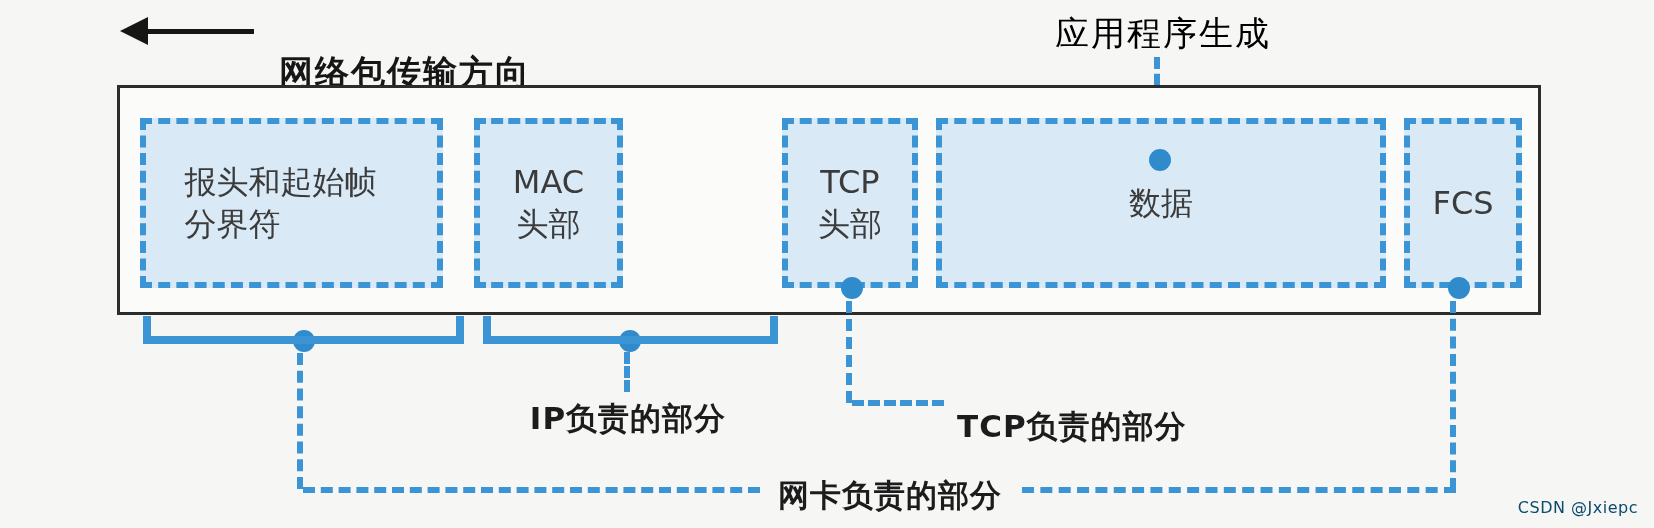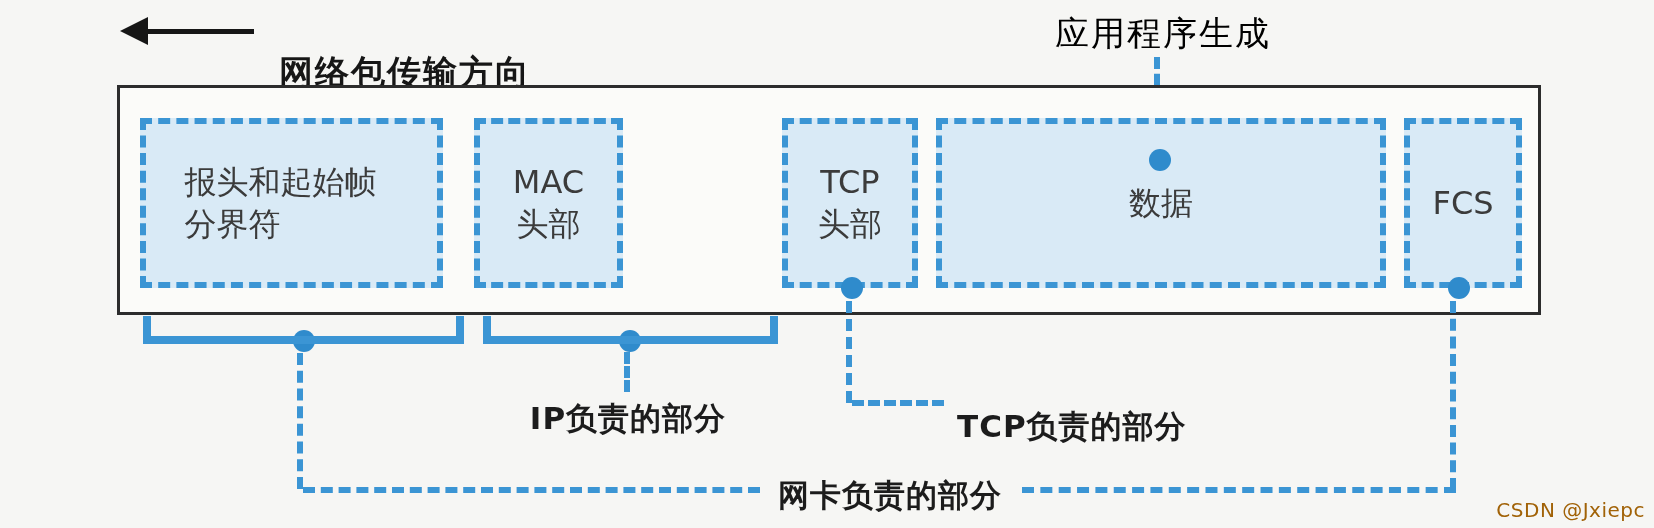--- a/index.html
+++ b/index.html
@@ -99,22 +99,22 @@
   .resp-label{
     position:absolute;
     font-size:31px;font-weight:bold;color:#1c1c1c;
     white-space:nowrap;letter-spacing:1px;text-align:center;
   }
   .ip-label{left:628px;top:398px;transform:translateX(-50%);}
   .tcp-label{left:957px;top:406px;}
   .nic-label{left:778px;top:475px;}
   
   .watermark{
-    position:absolute;right:9px;top:498px;
-    font-size:20px;color:#a16207;letter-spacing:0.5px;
+    position:absolute;right:16px;top:498px;
+    font-size:16px;color:#0c4a6e;letter-spacing:0.5px;
   }
 </style>
 </head>
 <body>
 
 <div class="canvas">
 
   <div class="arrow-head"></div>
   <div class="arrow-line"></div>
   <div class="direction-label">网络包传输方向</div>

